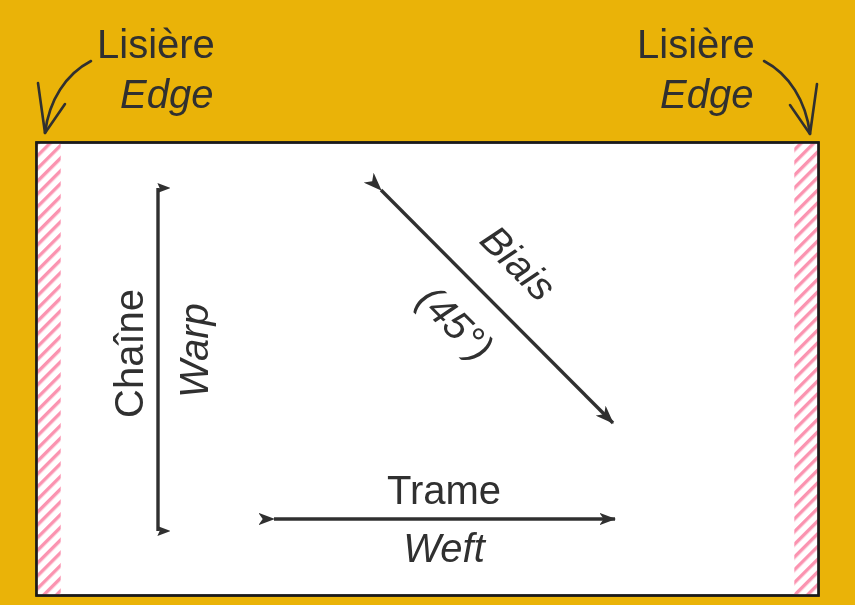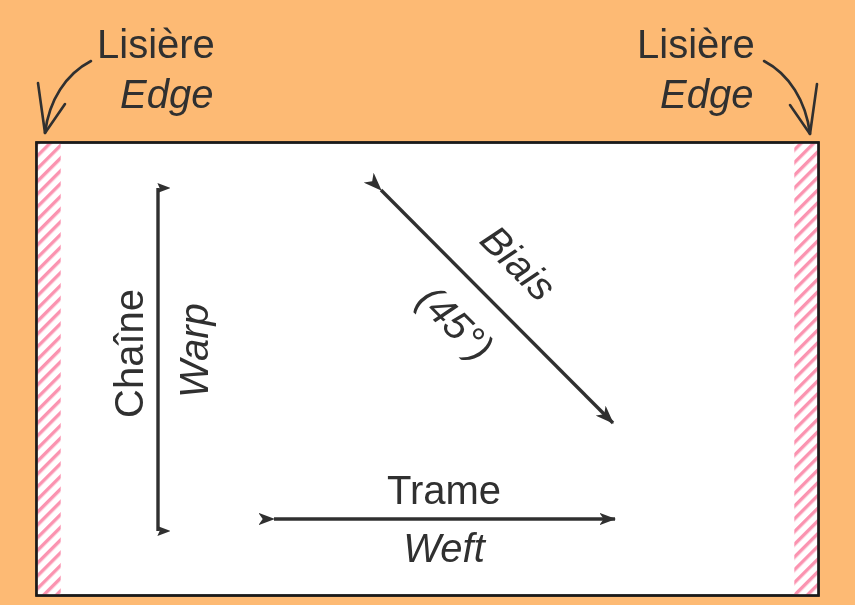--- a/index.html
+++ b/index.html
@@ -8,21 +8,21 @@
     padding: 0;
     background: #ffffff;
   }
   body {
     font-family: "Liberation Sans", sans-serif;
   }
   #diagram-root {
     position: relative;
     width: 855px;
     height: 605px;
-    background: #fdba74;
+    background: #eab308;
     overflow: hidden;
     text-align: right;
   }
   #diagram-svg {
     position: absolute;
     left: 0;
     top: 0;
     width: 855px;
     height: 605px;
     display: block;

